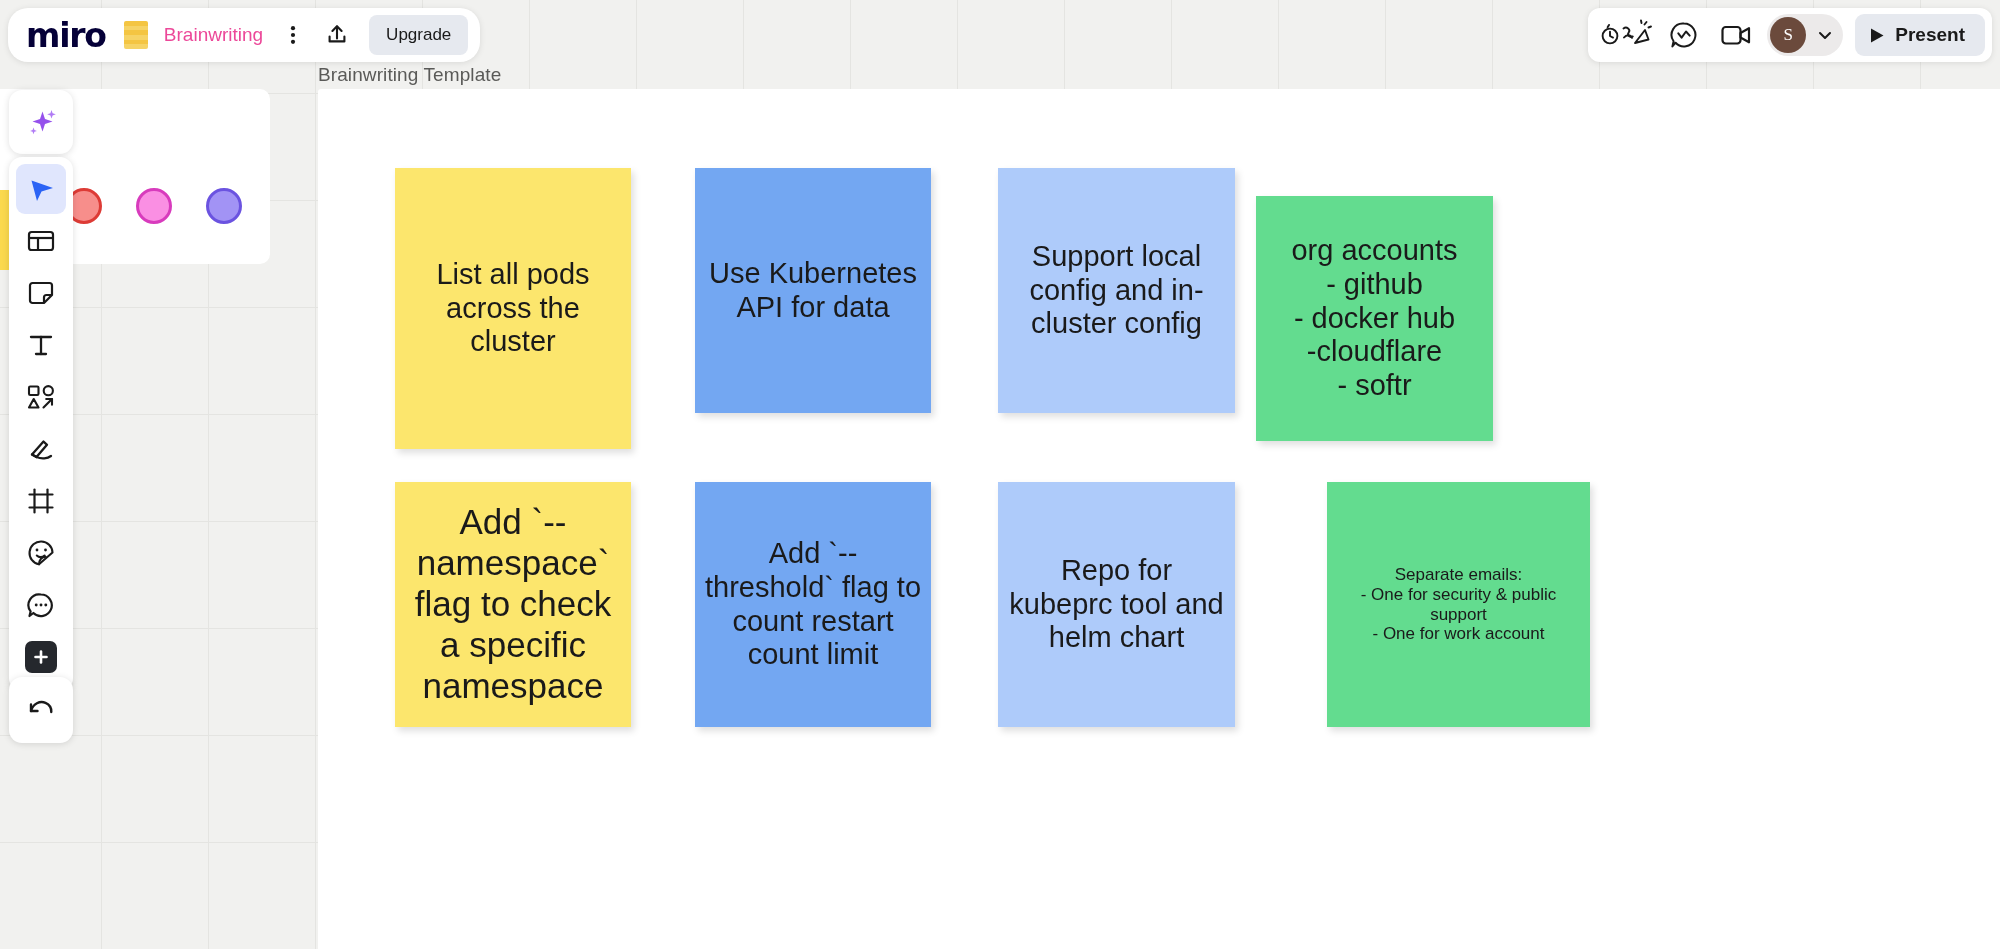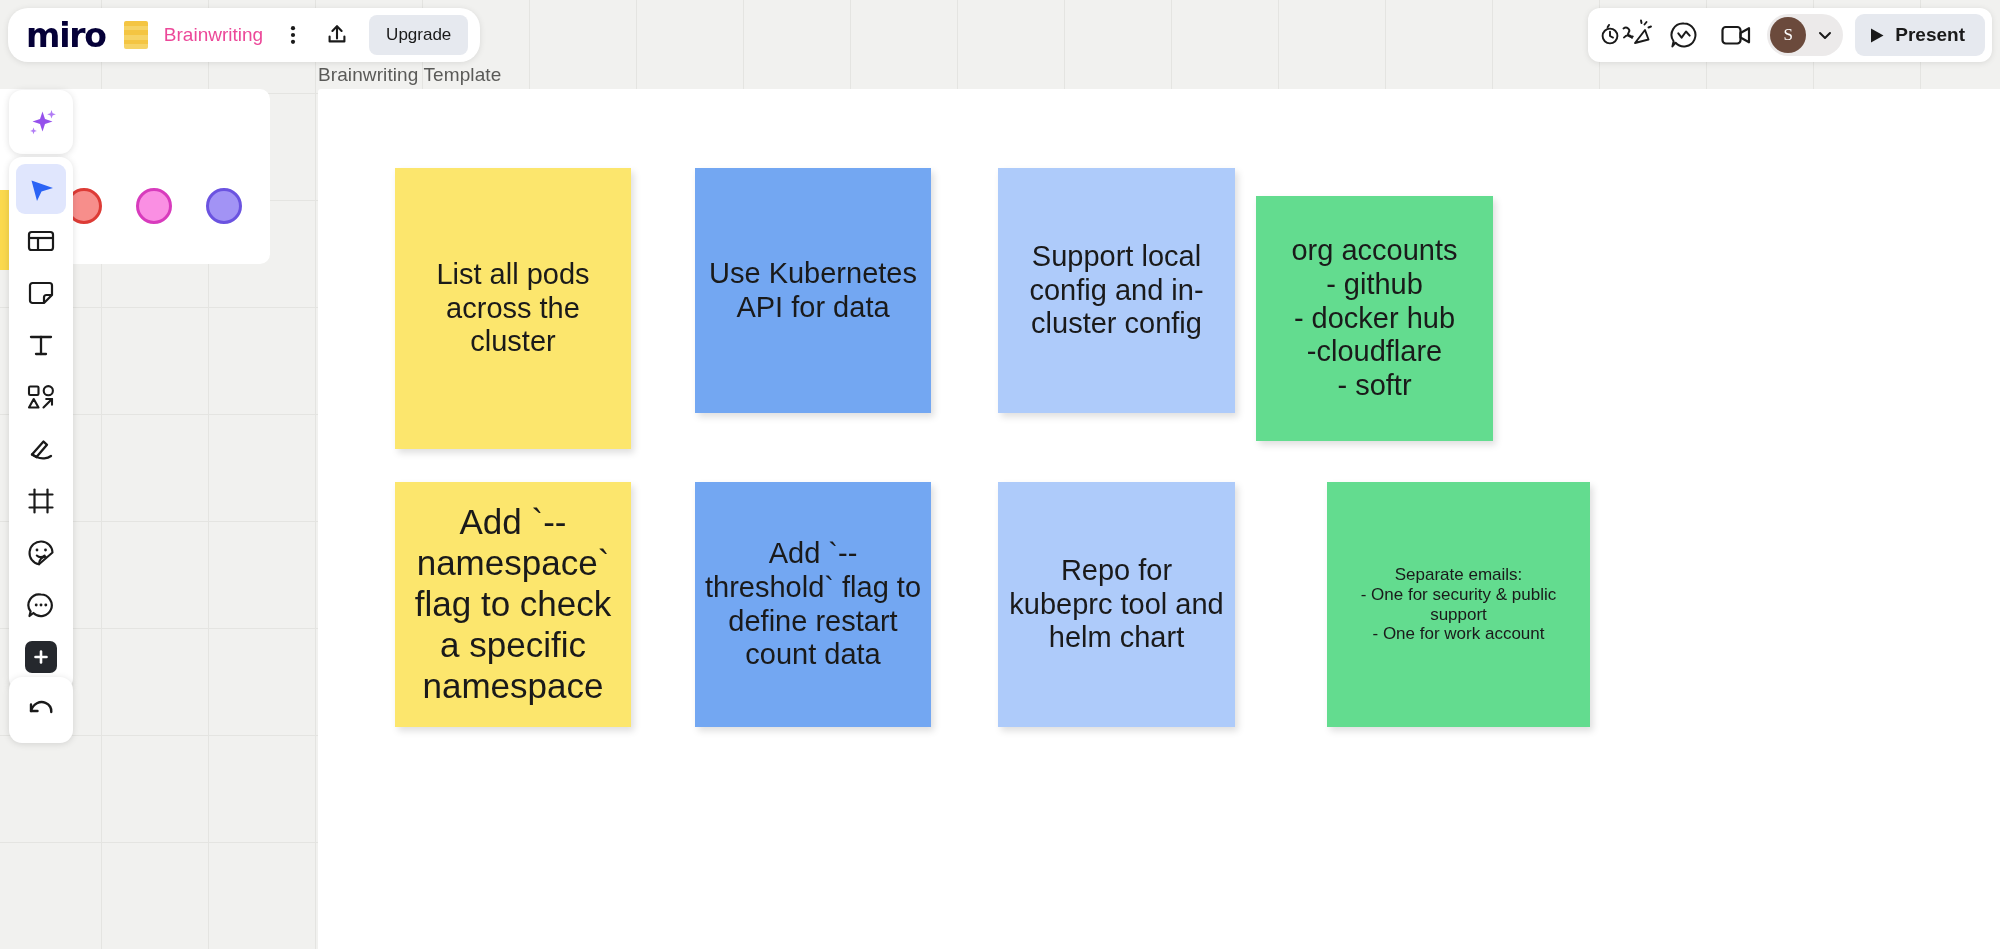--- a/index.html
+++ b/index.html
@@ -234,21 +234,21 @@
   <div class="sticky" style="left:998px; top:168px; width:237px; height:245px; background:#aecbfa; font-size:29px;">Support local config and in-cluster config</div>
 
   <div class="sticky" style="left:1256px; top:168px; width:237px; height:245px; background:#63dc8f; font-size:29px;margin-top:28px;">org accounts
 - github
 - docker hub
 -cloudflare
 - softr</div>
 
   <div class="sticky" style="left:395px; top:482px; width:236px; height:245px; background:#fce66d; font-size:35px;">Add `--namespace` flag to check a specific namespace</div>
 
-  <div class="sticky" style="left:695px; top:482px; width:236px; height:245px; background:#73a7f2; font-size:29px;">Add `--threshold` flag to define restart count data</div>
+  <div class="sticky" style="left:695px; top:482px; width:236px; height:245px; background:#73a7f2; font-size:29px;">Add `--threshold` flag to count restart count limit</div>
 
   <div class="sticky" style="left:998px; top:482px; width:237px; height:245px; background:#aecbfa; font-size:29px;">Repo for kubeprc tool and helm chart</div>
 
   <div class="sticky" style="left:1299px; top:482px; width:263px; height:245px; background:#63dc8f; font-size:17px;margin-left:28px;">Separate emails:
 - One for security &amp; public support
 - One for work account</div>
 </div>
 
 <div id="header-left">
   <div id="miro-logo">miro</div>

